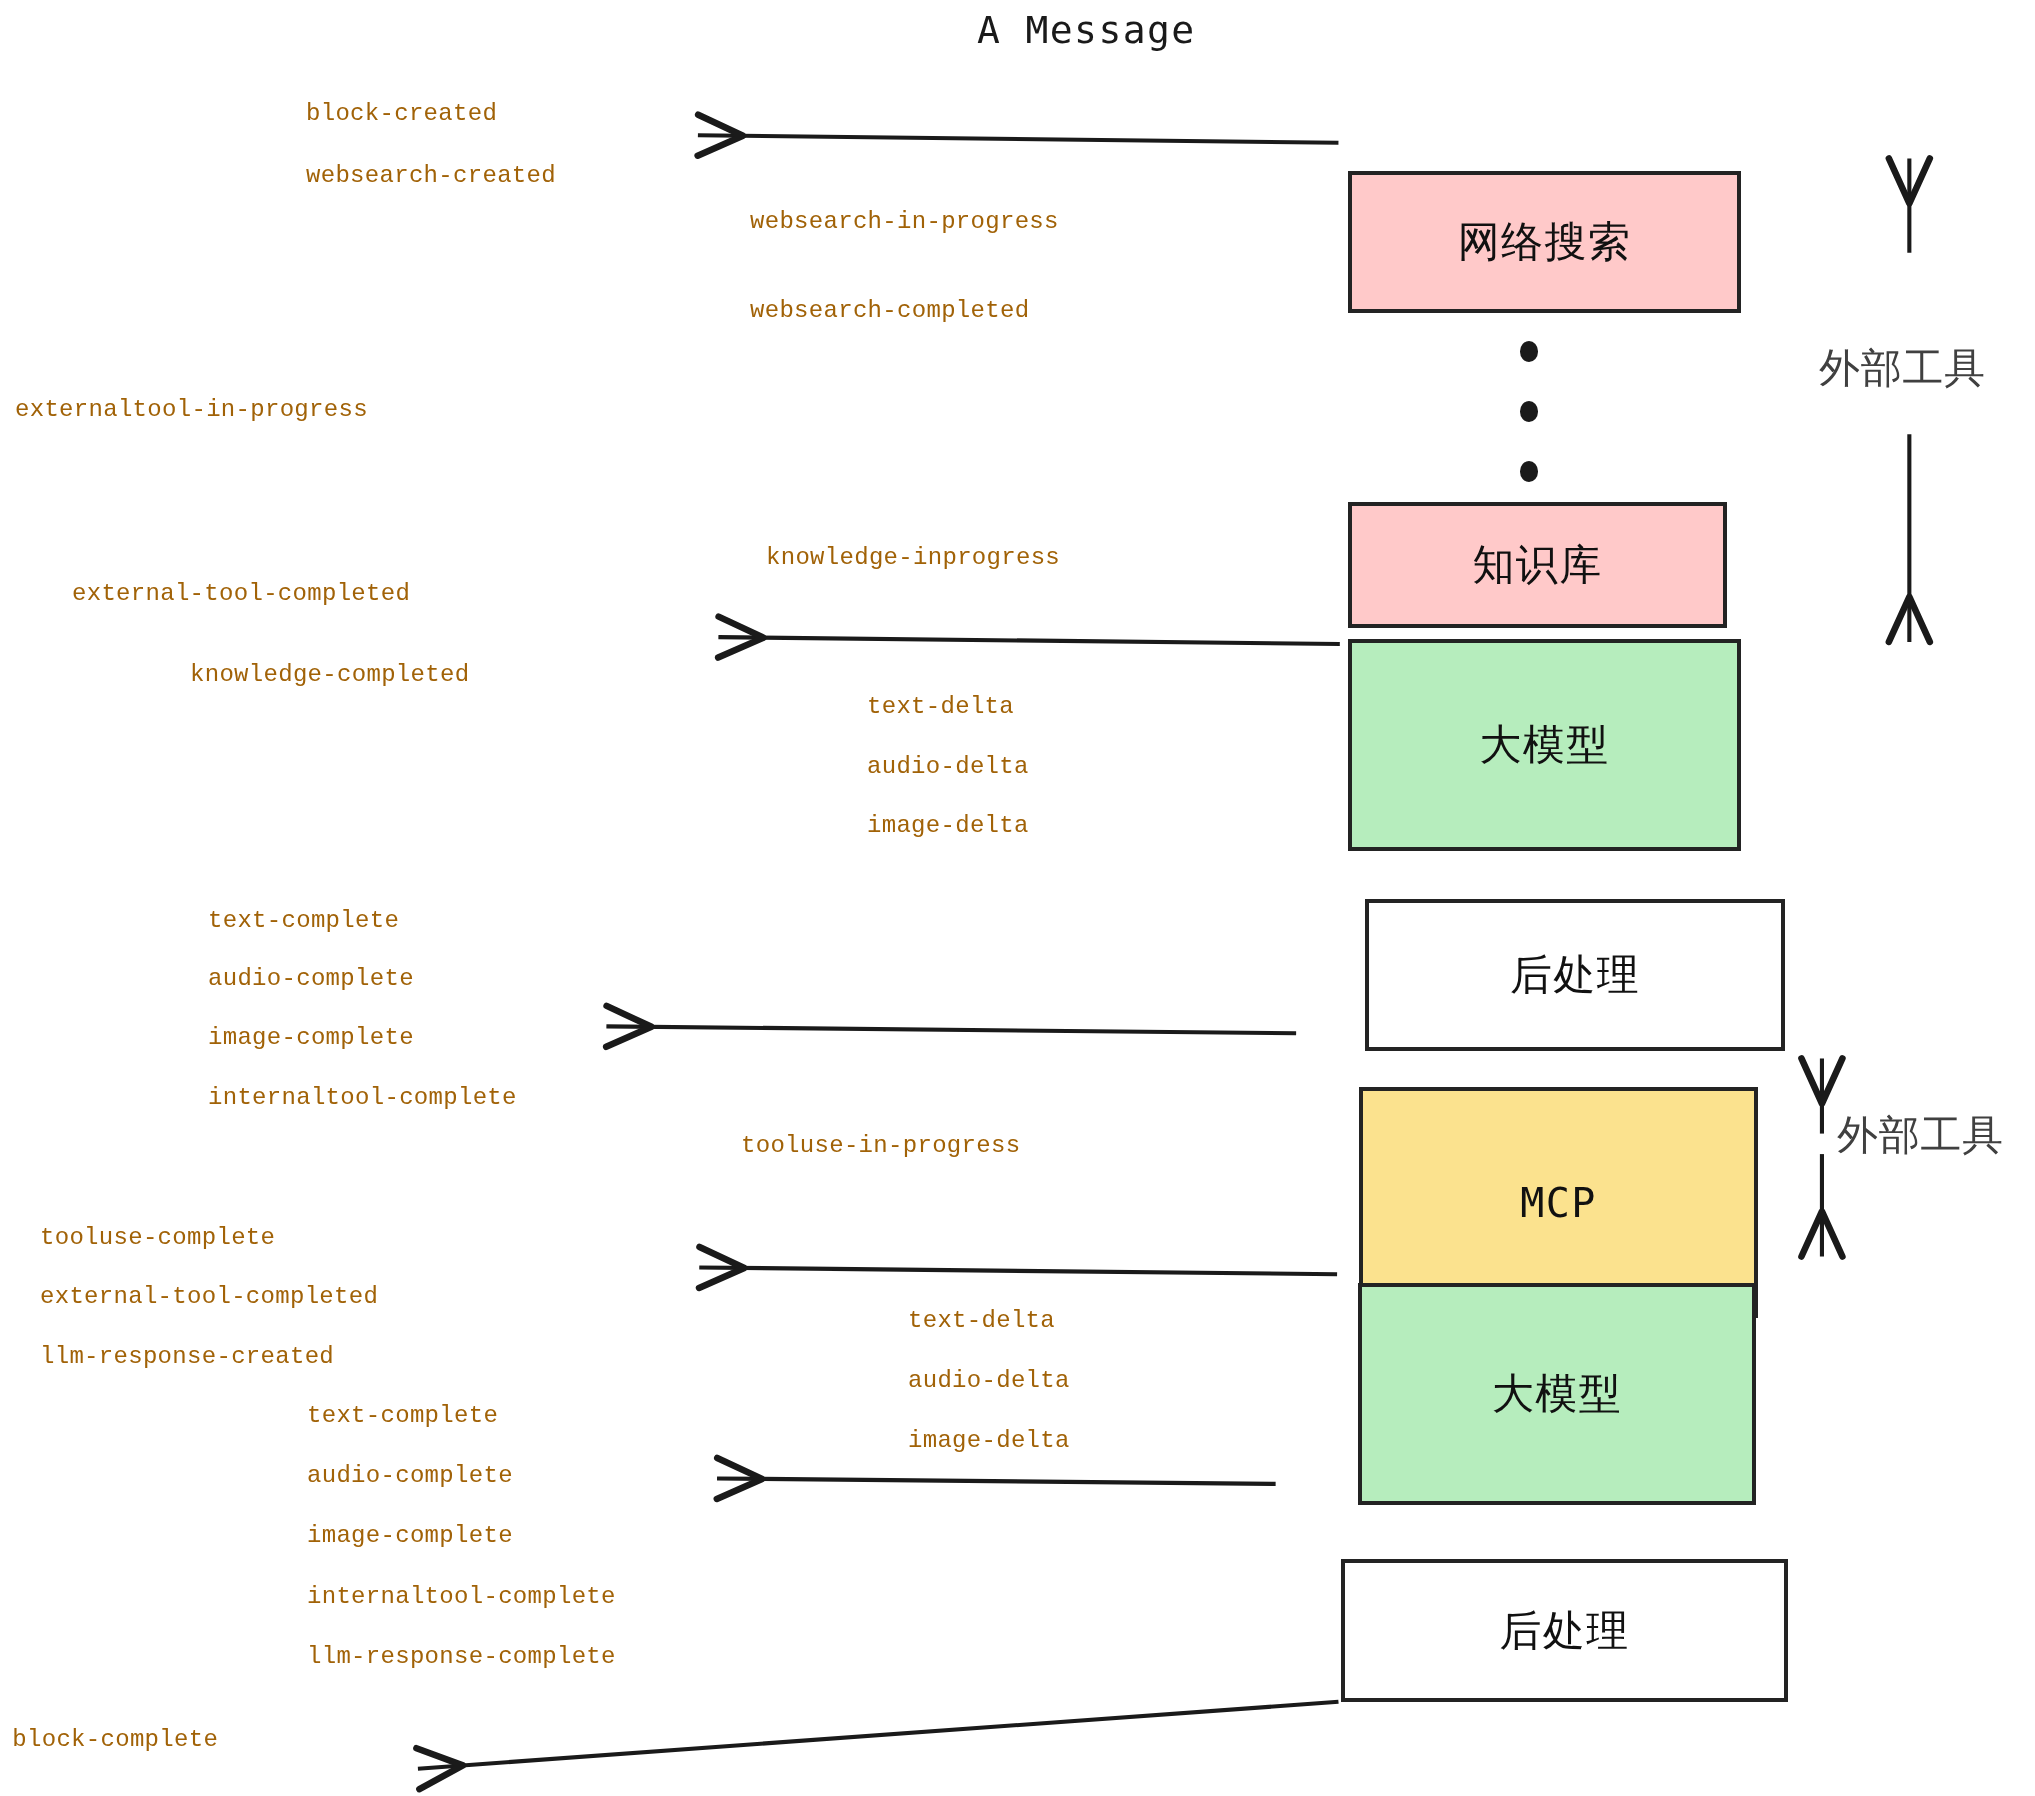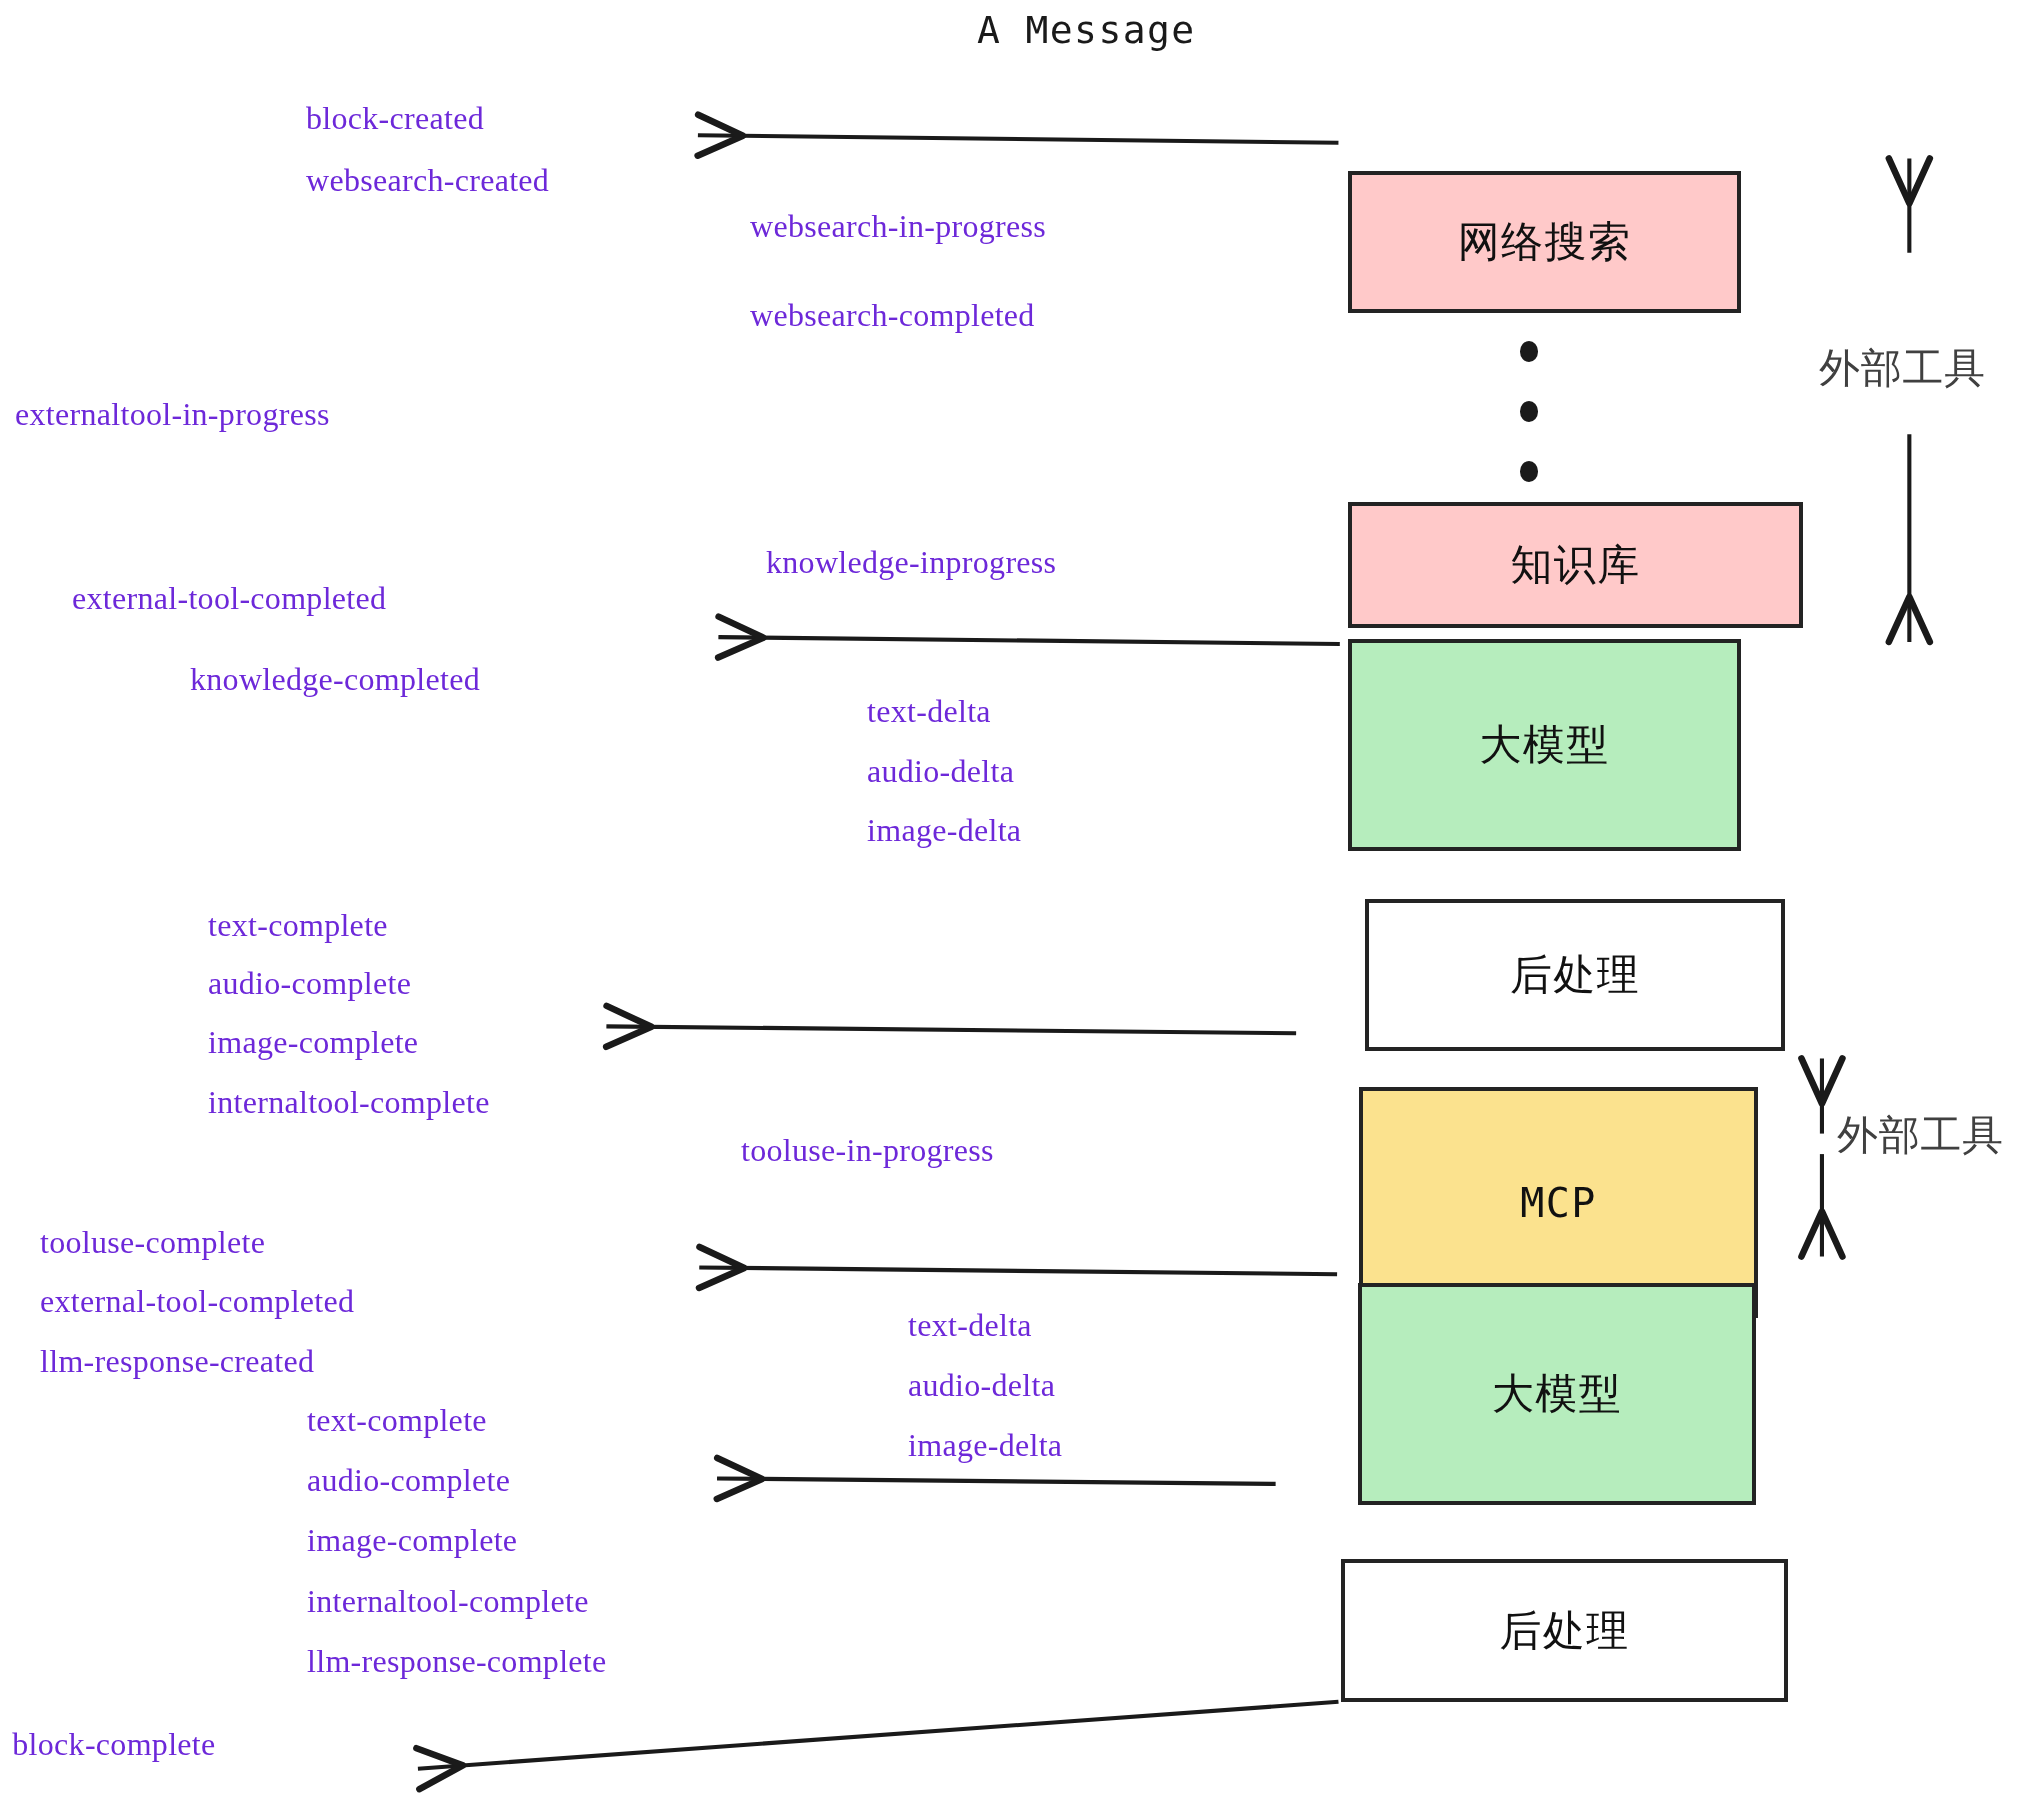--- a/index.html
+++ b/index.html
@@ -14,24 +14,24 @@
     position: relative;
     width: 2035px;
     height: 1796px;
     background: #ffffff;
     overflow: hidden;
     border-radius: 24px;
   }
   
   .evt {
     position: absolute;
-    font-family: Liberation Serif, serif;
-    font-size: 32px;
+    font-family: Liberation Mono, monospace;
+    font-size: 24px;
     letter-spacing: 0.3px;
-    color: #6d28d9;
+    color: #a16207;
     white-space: nowrap;
     line-height: 1;
   }
 
   
   #title {
     position: absolute;
     left: 977px;
     top: 8.2px;
     font-family: "DejaVu Sans Mono", "Liberation Mono", monospace;
@@ -98,21 +98,21 @@
 <body>
 
 <div id="stage">
 
   <div id="title">A Message</div>
 
   <div class="box" style="left:1348px; top:171px; width:393px; height:142px; background:#ffc9c9;">
     <span>网络搜索</span>
   </div>
 
-  <div class="box" style="left:1348px; top:502px; width:455px; height:126px; background:#ffc9c9;">
+  <div class="box" style="left:1348px; top:502px; width:379px; height:126px; background:#ffc9c9;">
     <span>知识库</span>
   </div>
 
   <div class="box" style="left:1348px; top:639px; width:393px; height:212px; background:#b6edbd;">
     <span>大模型</span>
   </div>
 
   <div class="box" style="left:1365px; top:899px; width:420px; height:152px; background:#ffffff;">
     <span>后处理</span>
   </div>

